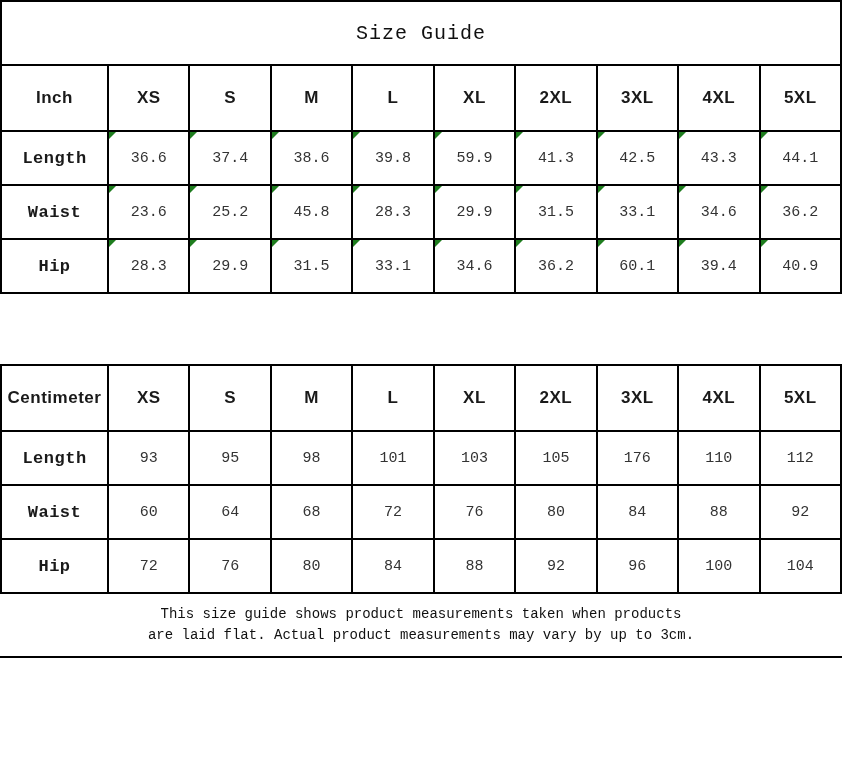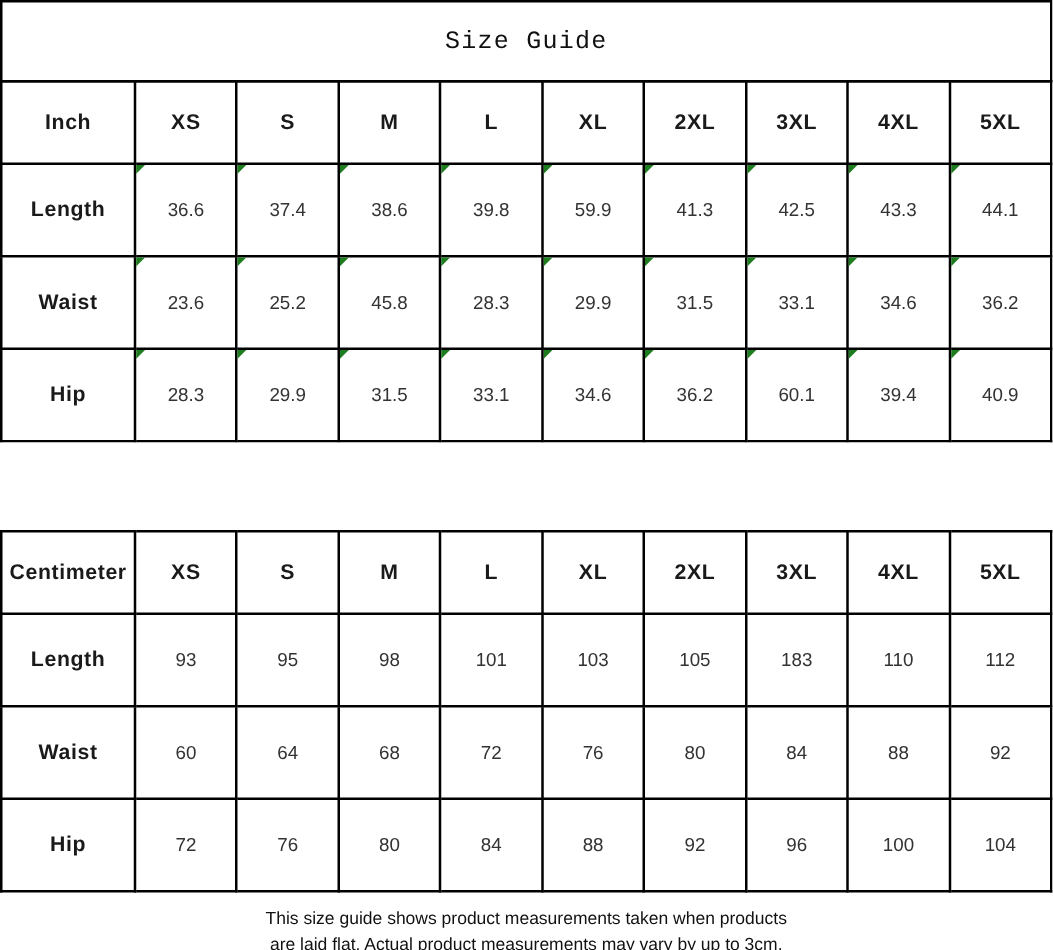--- a/index.html
+++ b/index.html
@@ -28,21 +28,21 @@
 
   col.label-col { width: 107px; }
 
   th, td {
     border: 2px solid #000;
     text-align: center;
     vertical-align: middle;
     padding: 0;
   }
   thead tr { height: 66px; }
-  tbody tr { height: 74px; }
+  tbody tr { height: 54px; font-family: Liberation Mono, monospace; }
 
   th {
     font-size: 17px; font-weight: bold;
     letter-spacing: 0.5px; color: #1a1a1a;
   }
   td {
     font-size: 15px; font-weight: normal;
     color: #333333; position: relative;
   }
 
@@ -53,21 +53,21 @@
     border-right: 7px solid transparent;
   }
 
   .spacer { height: 70px; background: #ffffff; }
 
   .footer {
     height: 64px;
     border-bottom: 2px solid #000;
     display: flex; flex-direction: column;
     align-items: center; justify-content: center;
-    font-family: Liberation Sans, sans-serif;
+    font-family: Liberation Mono, monospace;
     font-size: 14px; line-height: 21px; color: #111111;
     white-space: nowrap;
   }
 </style>
 </head>
 <body>
 
 <div class="sheet">
 
   <div class="title-box">Size Guide</div>
@@ -170,21 +170,21 @@
       </thead>
       <tbody>
         <tr>
           <th>Length</th>
           <td><span>93</span></td>
           <td><span>95</span></td>
           <td><span>98</span></td>
           <td><span>101</span></td>
           <td><span>103</span></td>
           <td><span>105</span></td>
-          <td><span>183</span></td>
+          <td><span>176</span></td>
           <td><span>110</span></td>
           <td><span>112</span></td>
         </tr>
         <tr>
           <th>Waist</th>
           <td><span>60</span></td>
           <td><span>64</span></td>
           <td><span>68</span></td>
           <td><span>72</span></td>
           <td><span>76</span></td>

